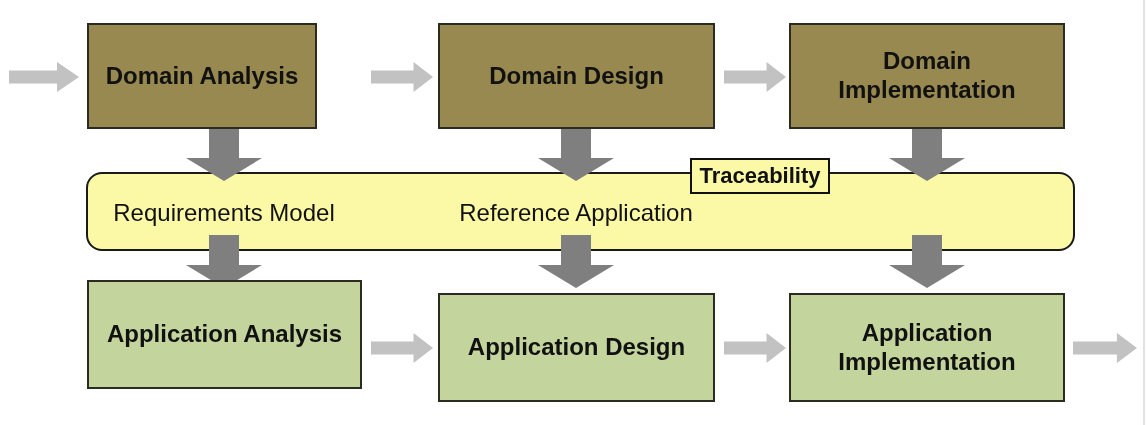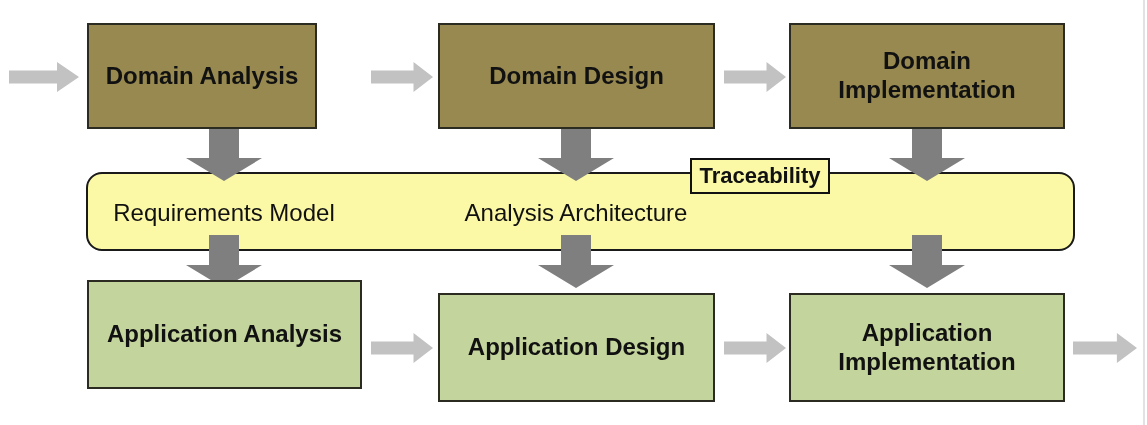--- a/index.html
+++ b/index.html
@@ -104,21 +104,21 @@
     z-index: 5;
   }
 </style>
 </head>
 <body>
 
 <div class="stage">
 
   <div class="band"></div>
   <span class="band-label" style="left:74px">Requirements Model</span>
-  <span class="band-label" style="left:426px">Analysis Architecture</span>
+  <span class="band-label" style="left:426px">Reference Application</span>
 
   <svg class="varrow" style="left:186px;top:128px" viewBox="0 0 76 53" preserveAspectRatio="none">
       <polygon points="23,0 53,0 53,30 76,30 38,53 0,30 23,30"></polygon>
     </svg>
   <svg class="varrow" style="left:538px;top:128px" viewBox="0 0 76 53" preserveAspectRatio="none">
       <polygon points="23,0 53,0 53,30 76,30 38,53 0,30 23,30"></polygon>
     </svg>
   <svg class="varrow" style="left:889px;top:128px" viewBox="0 0 76 53" preserveAspectRatio="none">
       <polygon points="23,0 53,0 53,30 76,30 38,53 0,30 23,30"></polygon>
     </svg>

